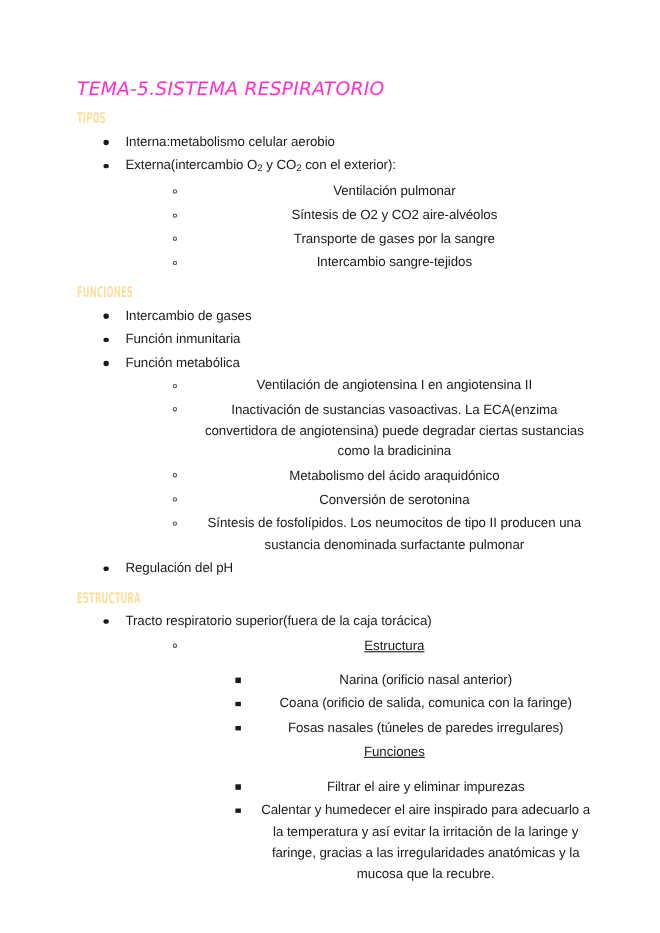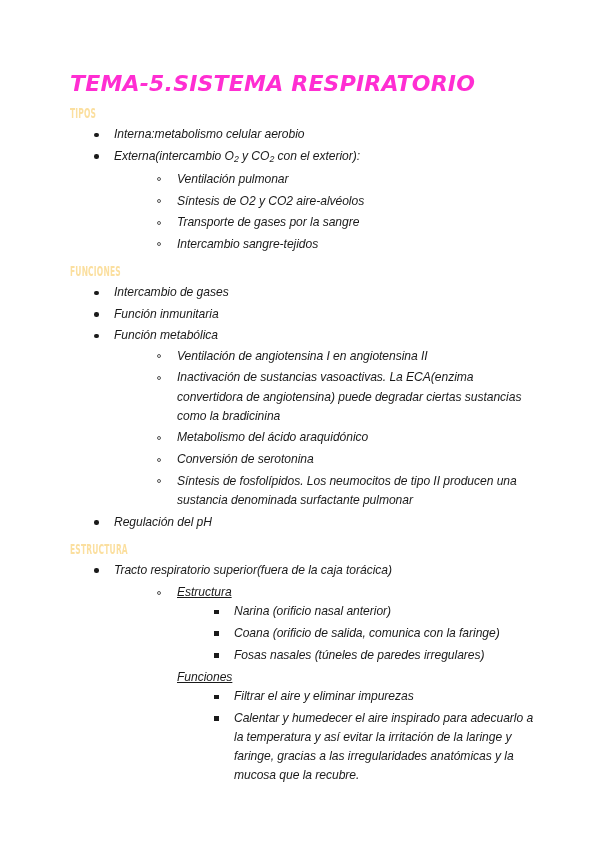--- a/index.html
+++ b/index.html
@@ -30,22 +30,22 @@
     position: absolute;
     left: 70px;
     top: 72px;
     width: 470px;
   }
 
   
   .doc-title {
     font-family: "DejaVu Sans", sans-serif;
     font-style: italic;
-    font-weight: 700;
-    font-size: 22px;
+    font-weight: 400;
+    font-size: 17px;
     letter-spacing: 0.2px;
     color: #ff2ed2;
     margin: 0 0 9px 0;
     line-height: 1.1;
     white-space: nowrap;
   }
 
   
   .section-heading {
     font-family: "DejaVu Sans Condensed", "Liberation Sans Narrow", "Liberation Sans", sans-serif;
@@ -60,25 +60,24 @@
     white-space: nowrap;
   }
   .section-block { margin-bottom: 2px; }
   .section-block + .section-block { margin-top: 9px; }
 
   
   ul.lvl1, ul.lvl2, ul.lvl3 {
     list-style: none;
     margin: 0;
     padding: 0;
-    font-style: italic;
   }
   ul.lvl1 { margin-left: 22px; }
-  ul.lvl2 { margin-left: 41px; margin-top: 1px; }
-  ul.lvl3 { margin-left: 35px; margin-top: 0; }
+  ul.lvl2 { margin-left: 41px; margin-top: 1px; text-align: center; }
+  ul.lvl3 { margin-left: 35px; margin-top: 12px; }
 
   li.item {
     position: relative;
     padding-left: 22px;
     font-size: 12.1px;
     line-height: 19.2px;
     margin-bottom: 2.5px;
     color: #1a1a1a;
     letter-spacing: -0.05px;
   }

